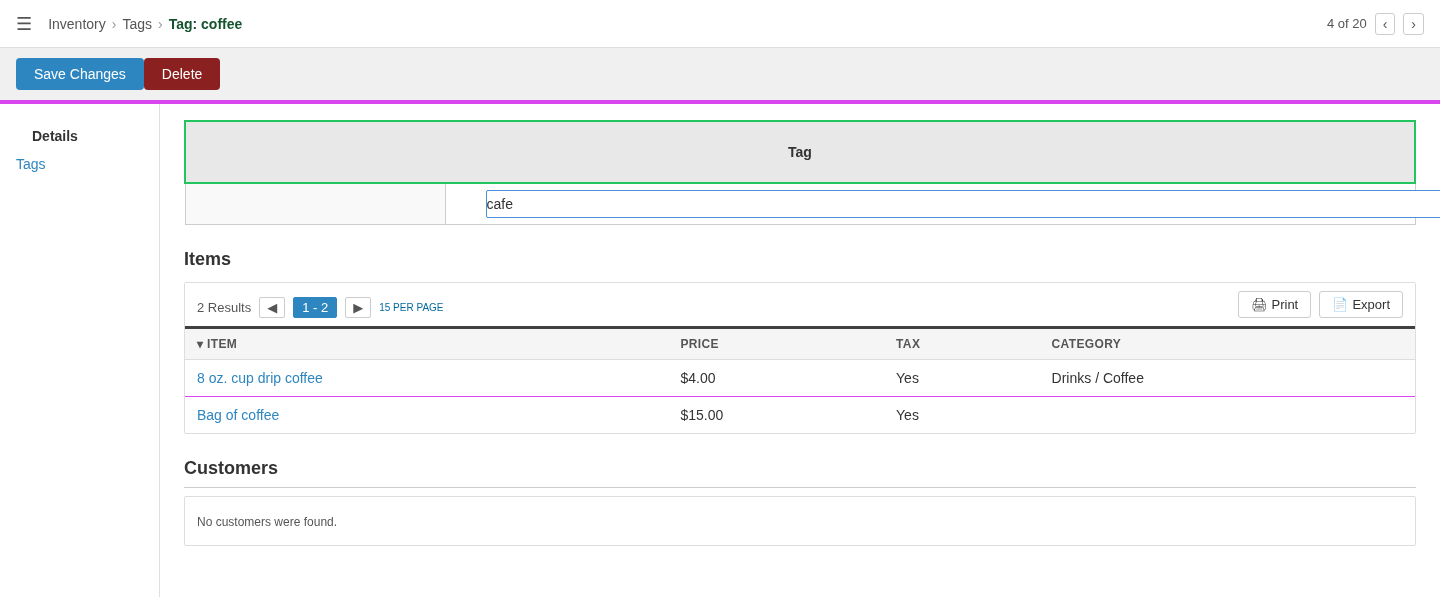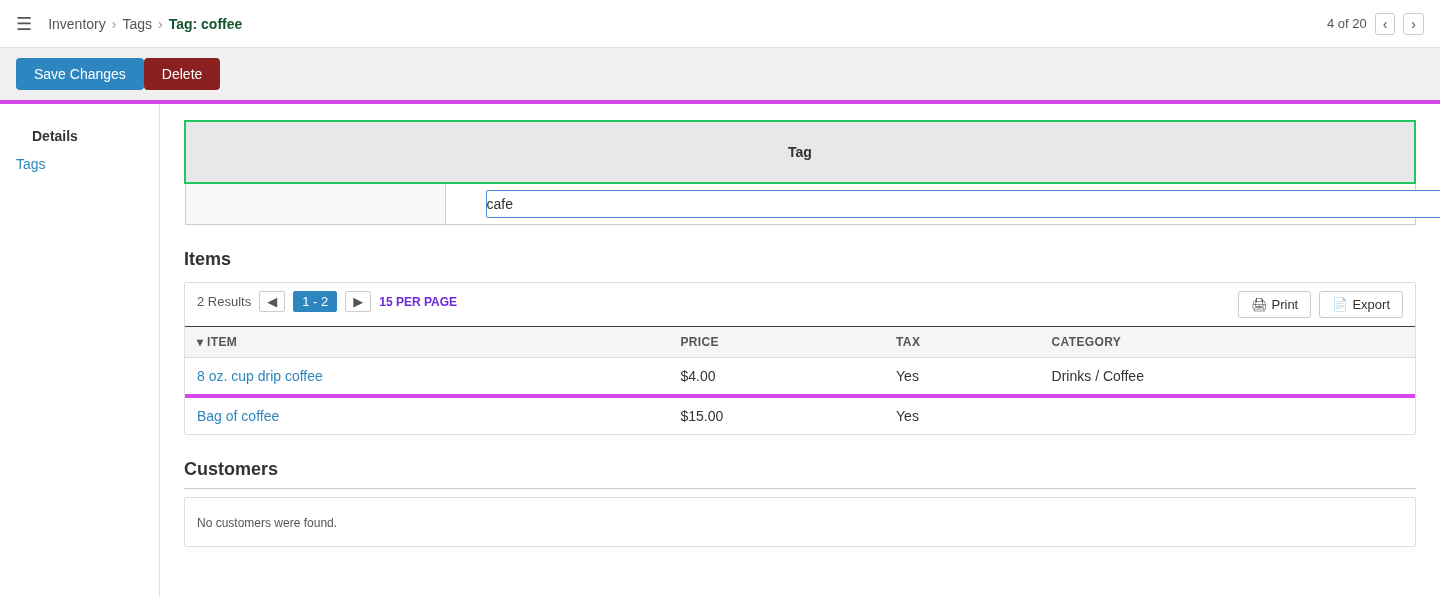--- a/index.html
+++ b/index.html
@@ -50,37 +50,37 @@
     .tag-input {
       width: 100%; border: 1px solid #4a90d9; border-radius: 2px;
       padding: 5px 0; font-size: 14px; outline: none; color: #333; margin-left: 36px;
     }
 
     
     .items-section { margin-bottom: 24px; }
     .section-title { font-size: 18px; font-weight: 600; color: #333; margin-bottom: 12px; }
     .items-table-wrapper { border: 1px solid #ddd; border-radius: 2px; }
     .items-toolbar {
-      display: flex; align-items: flex-start; justify-content: space-between;
-      padding: 8px 12px; background: #fff; border-bottom: 1px solid #404040;
+      display: flex; align-items: flex-end; justify-content: space-between;
+      padding: 8px 12px; background: #fff; border-bottom: 3px solid #404040;
     }
     .items-toolbar-left { display: flex; align-items: center; gap: 8px; font-size: 13px; color: #555; }
-    .per-page { color: #6d28d9; font-weight: 700; font-size: 12px; }
+    .per-page { color: #0369a1; font-weight: 400; font-size: 10px; }
     .page-btn { background: none; border: 1px solid #ccc; border-radius: 2px; padding: 2px 7px; font-size: 13px; cursor: pointer; color: #555; }
     .page-current { background: #2e86c1; color: #ffffff; border: 1px solid #2e86c1; border-radius: 2px; padding: 2px 8px; font-size: 13px; }
     .items-toolbar-right { display: flex; gap: 8px; }
     .btn-toolbar { background: #fff; border: 1px solid #ccc; border-radius: 3px; padding: 5px 12px; font-size: 13px; cursor: pointer; color: #333; display: flex; align-items: center; gap: 4px; }
 
     .items-data-table { width: 100%; border-collapse: collapse; }
     .items-data-table th {
       background: #f5f5f5; padding: 8px 12px; font-size: 12px; font-weight: 700;
       color: #555; text-align: left; text-transform: uppercase; letter-spacing: 0.03em;
       border-bottom: 1px solid #ddd;
     }
-    .items-data-table td { padding: 10px 12px; font-size: 14px; border-bottom: 4px solid #d946ef; }
+    .items-data-table td { padding: 10px 12px; font-size: 14px; border-bottom: 1px solid #d946ef; }
     .items-data-table tr:last-child td { border-bottom: none; }
     .item-link { color: #2e86c1; text-decoration: none; }
 
     
     .customers-section {}
     .customers-title { font-size: 18px; font-weight: 600; color: #333; margin-bottom: 0; }
     .customers-divider { border: none; border-top: 1px solid #ccc; margin: 8px 0 0 0; }
     .customers-box { border: 1px solid #ddd; border-radius: 2px; padding: 16px 12px; margin-top: 8px; background: #fff; }
     .no-customers { color: #555; font-size: 12px; }
   </style>

